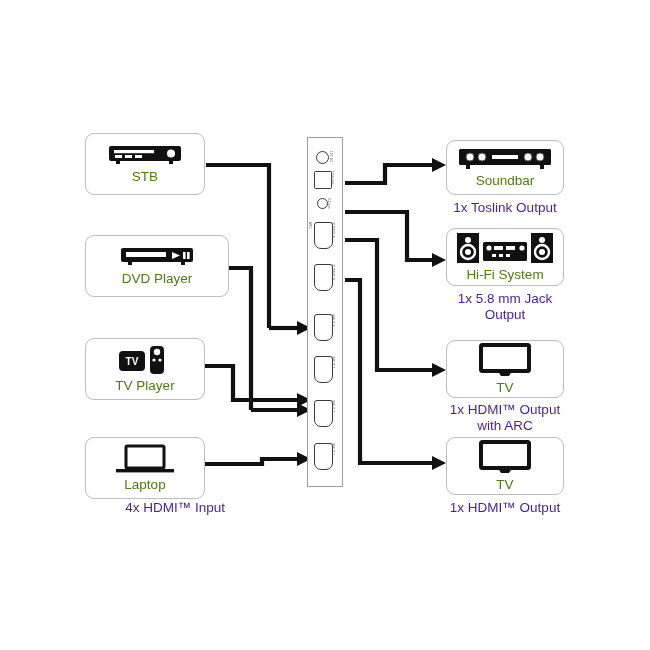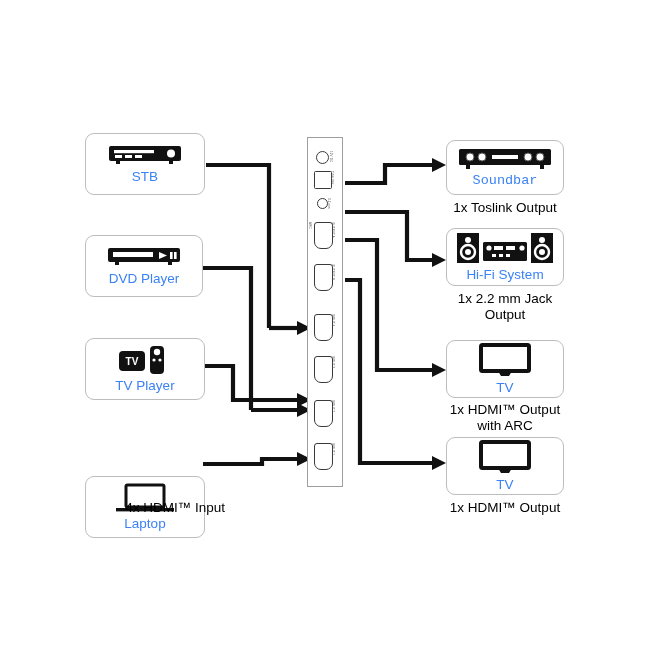--- a/index.html
+++ b/index.html
@@ -4,26 +4,26 @@
 <style>
   html,body{margin:0;padding:0;background:#ffffff;}
   body{width:650px;height:650px;overflow:hidden;
        font-family:"Liberation Sans","DejaVu Sans",sans-serif;color:#1a1a1a;}
   #stage{position:relative;width:650px;height:650px;background:#fff;}
 
   
   .card{position:absolute;border:1.3px solid #bdbdbd;border-radius:9px;
         background:#fff;box-sizing:border-box;
         display:flex;flex-direction:column;align-items:center;justify-content:center;}
-  .card .cap{font-size:13.5px;line-height:15px;color:#3b82f6;margin-top:3px;white-space:nowrap;}
+  .card .cap{font-size:13.5px;line-height:15px;color:#4d7c0f;margin-top:3px;white-space:nowrap;}
   .icon{display:flex;align-items:center;justify-content:center;}
 
   
   .ocap{position:absolute;font-size:13.5px;line-height:16px;text-align:center;
-        color:#000000;white-space:pre-line;}
+        color:#4c1d95;white-space:pre-line;}
 
   
   #switch{position:absolute;left:307px;top:137px;width:36px;height:350px;
           border:1.4px solid #9e9e9e;background:#fff;box-sizing:border-box;}
   .prt{position:absolute;box-sizing:border-box;border:1.5px solid #3a3a3a;background:#fff;}
   .plbl{position:absolute;font-size:2.9px;color:#555;letter-spacing:.2px;
         transform-origin:left top;transform:rotate(90deg);white-space:nowrap;}
 
   
   #wires{position:absolute;left:0;top:0;width:650px;height:650px;}
@@ -74,21 +74,21 @@
         <rect x="17" y="11" width="7" height="3" fill="#fff"></rect>
         <rect x="27" y="11" width="7" height="3" fill="#fff"></rect>
         <circle cx="63" cy="9.5" r="4" fill="#fff"></circle>
         <rect x="8" y="17" width="4" height="3" fill="#111"></rect>
         <rect x="61" y="17" width="4" height="3" fill="#111"></rect>
       </svg>
     </div>
     <div class="cap">STB</div>
   </div>
 
-  <div class="card" style="left:85px;top:235px;width:118px;height:62px;">
+  <div class="card" style="left:85px;top:235px;width:144px;height:62px;">
     <div class="icon">
       <svg width="74" height="22" viewBox="0 0 74 22">
         <rect x="1" y="2" width="72" height="14" rx="2" fill="#111"></rect>
         <rect x="6" y="6" width="40" height="5" fill="#fff"></rect>
         <polygon points="52,6 60,9.5 52,13" fill="#fff"></polygon>
         <rect x="63" y="6" width="2.6" height="7" fill="#fff"></rect>
         <rect x="67" y="6" width="2.6" height="7" fill="#fff"></rect>
         <rect x="8" y="16" width="4" height="3" fill="#111"></rect>
         <rect x="61" y="16" width="4" height="3" fill="#111"></rect>
       </svg>
@@ -103,21 +103,21 @@
         <text x="17" y="20" font-size="10" font-family="Liberation Sans, sans-serif" font-weight="bold" fill="#fff" text-anchor="middle">TV</text>
         <rect x="35" y="1" width="14" height="28" rx="4" fill="#111"></rect>
         <circle cx="42" cy="7" r="3.2" fill="#fff"></circle>
         <circle cx="39" cy="15" r="1.6" fill="#fff"></circle>
         <circle cx="45" cy="15" r="1.6" fill="#fff"></circle>
       </svg>
     </div>
     <div class="cap">TV Player</div>
   </div>
 
-  <div class="card" style="left:85px;top:437px;width:120px;height:62px;margin-top:39px;">
+  <div class="card" style="left:85px;top:437px;width:120px;height:62px;">
     <div class="icon">
       <svg width="62" height="30" viewBox="0 0 62 30">
         <rect x="12" y="2" width="38" height="22" rx="1.5" fill="none" stroke="#111" stroke-width="3"></rect>
         <rect x="2" y="25" width="58" height="3.4" fill="#111"></rect>
       </svg>
     </div>
     <div class="cap">Laptop</div>
   </div>
 
   <div class="ocap" style="left:65px;top:500px;width:160px;text-align:right;">4x HDMI™ Input</div>
@@ -146,21 +146,21 @@
     <div class="plbl" style="left:27px;top:218px;">INPUT 3</div>
 
     <div class="prt" style="left:6px;top:262px;width:19px;height:27px;border-radius:3px 3px 7px 7px;"></div>
     <div class="plbl" style="left:27px;top:262px;">INPUT 2</div>
 
     <div class="prt" style="left:6px;top:305px;width:19px;height:27px;border-radius:3px 3px 7px 7px;"></div>
     <div class="plbl" style="left:27px;top:305px;">INPUT 1</div>
   </div>
 
 
-  <div class="card" style="left:446px;top:140px;width:118px;height:55px;font-family:Liberation Mono, monospace;">
+  <div class="card" style="left:446px;top:140px;width:118px;height:55px;">
     <div class="icon">
       <svg width="94" height="22" viewBox="0 0 94 22">
         <rect x="1" y="1" width="92" height="16" rx="1.5" fill="#111"></rect>
         <circle cx="12" cy="9" r="4" fill="#fff" stroke="#555" stroke-width="1"></circle>
         <circle cx="24" cy="9" r="4" fill="#fff" stroke="#555" stroke-width="1"></circle>
         <circle cx="70" cy="9" r="4" fill="#fff" stroke="#555" stroke-width="1"></circle>
         <circle cx="82" cy="9" r="4" fill="#fff" stroke="#555" stroke-width="1"></circle>
         <rect x="34" y="7" width="26" height="4" fill="#fff"></rect>
         <rect x="8" y="17" width="4" height="4" fill="#111"></rect>
         <rect x="82" y="17" width="4" height="4" fill="#111"></rect>
@@ -186,21 +186,21 @@
         <rect x="38" y="14" width="9" height="4" fill="#fff"></rect>
         <rect x="50" y="14" width="9" height="4" fill="#fff"></rect>
         <circle cx="66" cy="16" r="2.6" fill="#fff"></circle>
         <rect x="36" y="22" width="4" height="3" fill="#fff"></rect>
         <rect x="43" y="22" width="4" height="3" fill="#fff"></rect>
         <rect x="50" y="22" width="4" height="3" fill="#fff"></rect>
       </svg>
     </div>
     <div class="cap">Hi-Fi System</div>
   </div>
-  <div class="ocap" style="left:435px;top:291px;width:140px;">1x 2.2 mm Jack
+  <div class="ocap" style="left:435px;top:291px;width:140px;">1x 5.8 mm Jack
 Output</div>
 
   <div class="card" style="left:446px;top:340px;width:118px;height:58px;">
     <div class="icon">
       <svg width="54" height="34" viewBox="0 0 54 34">
         <rect x="3" y="2" width="48" height="26" rx="1.5" fill="none" stroke="#111" stroke-width="4"></rect>
         <polygon points="20,28 34,28 31,33 23,33" fill="#111"></polygon>
       </svg>
     </div>
     <div class="cap">TV</div>

